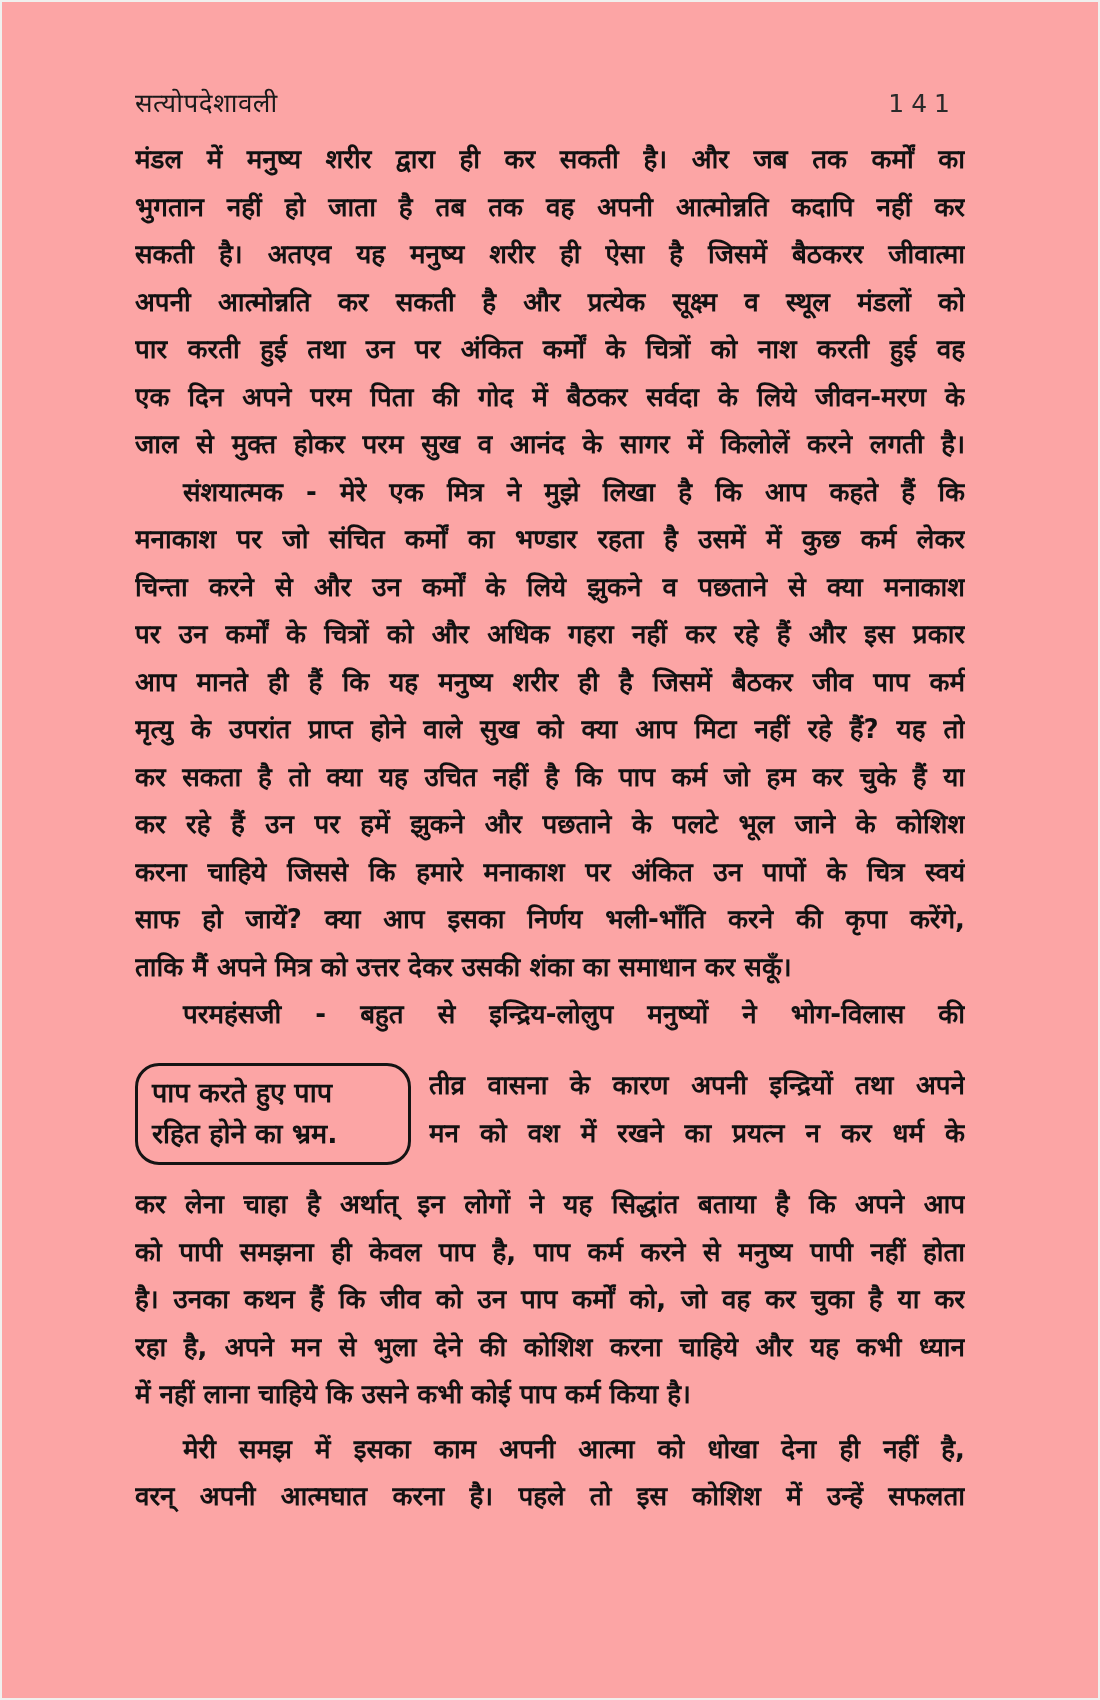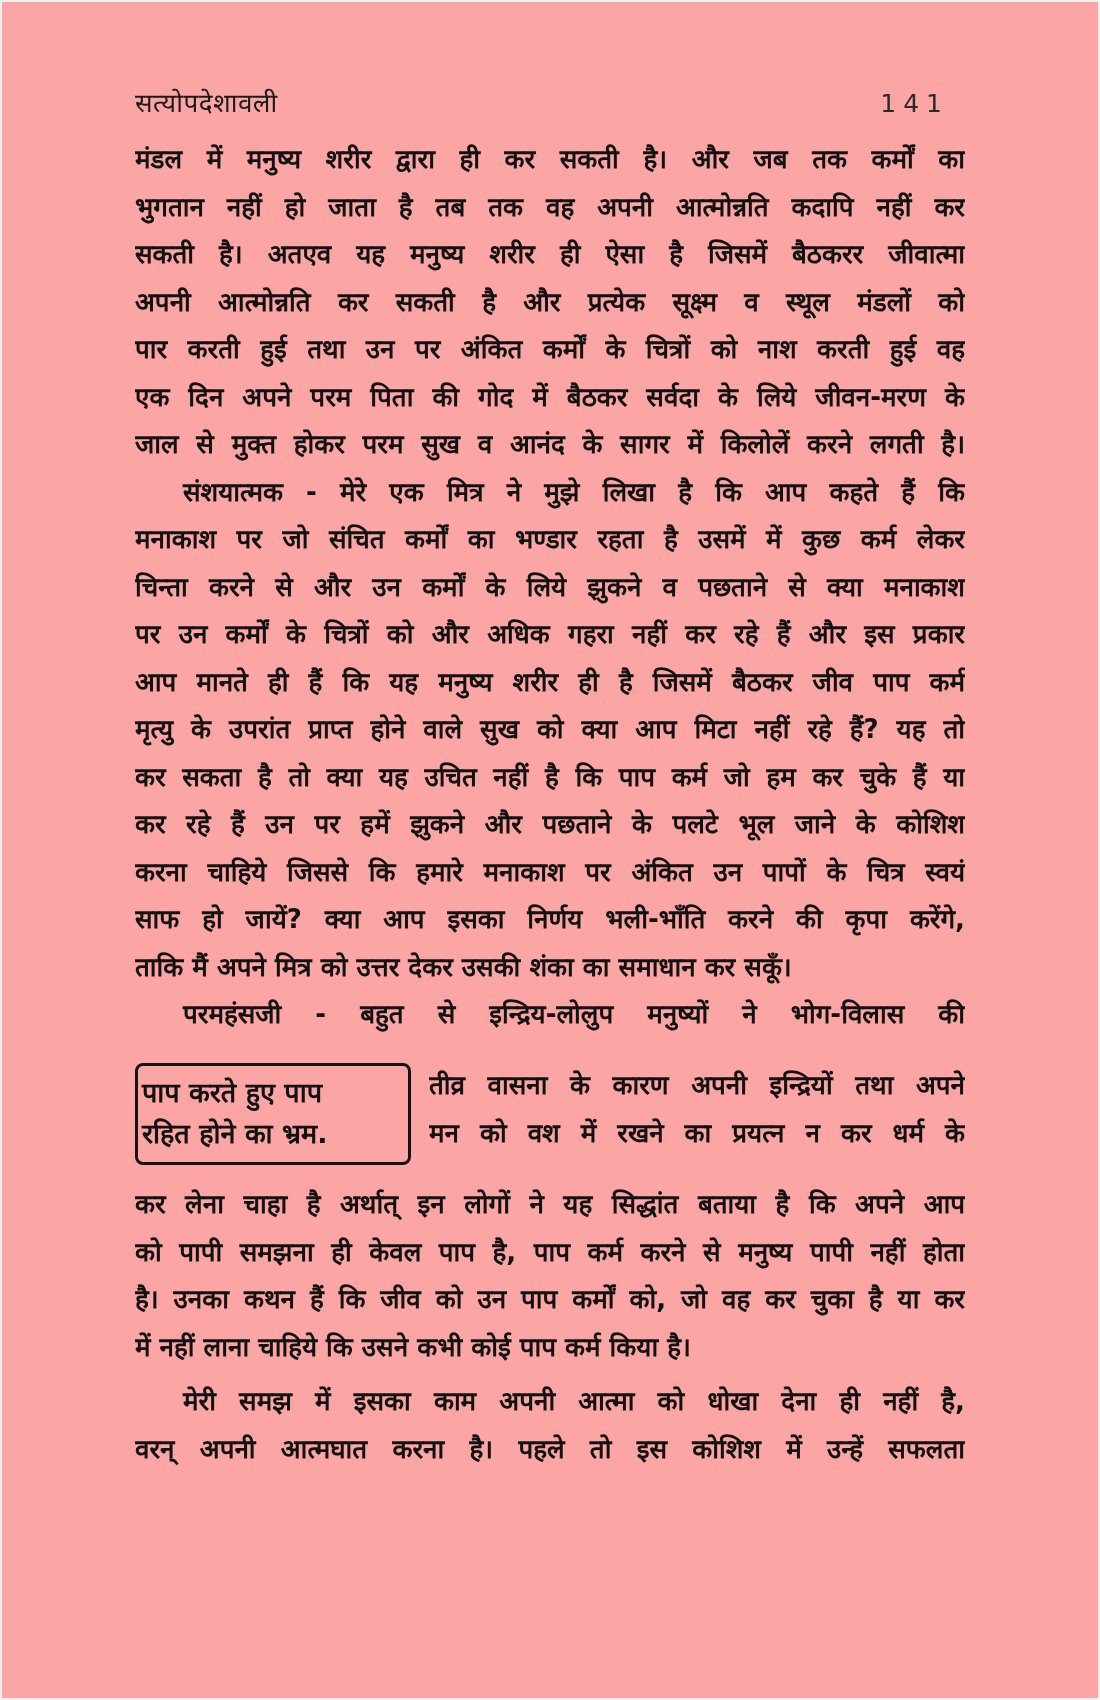--- a/index.html
+++ b/index.html
@@ -26,21 +26,21 @@
     font-weight: 400;
     color: #1a1a1a;
     letter-spacing: 0.5px;
   }
   .page-number {
     font-family: "DejaVu Sans", sans-serif;
     font-size: 25px;
     font-weight: 400;
     color: #2a2a2a;
     letter-spacing: 7px;
-    margin-right: 16px;
+    margin-right: 8px;
   }
   .body-text { margin-top: 8px; }
   .line {
     font-size: 26px;
     font-weight: 700;
     line-height: 47.5px;
     height: 47.5px;
     text-align: justify;
     text-align-last: justify;
     white-space: nowrap;
@@ -51,22 +51,22 @@
   .line.end { text-align-last: left; white-space: normal; }
   .wrap-row {
     display: flex;
     align-items: center;
     height: 142.5px;
   }
   .callout {
     flex: 0 0 276px;
     box-sizing: border-box;
     border: 3px solid #141414;
-    border-radius: 8px;
-    padding: 6px 8px 8px 4px;
+    border-radius: 24px;
+    padding: 6px 8px 8px 14px;
     margin-right: 18px;
     align-self: center;
     margin-top: 8px;
   }
   .callout .c-line {
     font-size: 27px;
     font-weight: 700;
     line-height: 41px;
     text-align: left;
     white-space: nowrap;
@@ -120,20 +120,21 @@
         </div>
         <div class="wrap-lines">
           <div class="line">तीव्र वासना के कारण अपनी इन्द्रियों तथा अपने</div>
           <div class="line">मन को वश में रखने का प्रयत्न न कर धर्म के</div>
         </div>
       </div>
 
       <div class="line">कर लेना चाहा है अर्थात् इन लोगों ने यह सिद्धांत बताया है कि अपने आप</div>
       <div class="line">को पापी समझना ही केवल पाप है, पाप कर्म करने से मनुष्य पापी नहीं होता</div>
       <div class="line">है। उनका कथन हैं कि जीव को उन पाप कर्मों को, जो वह कर चुका है या कर</div>
+      <div class="line">रहा है, अपने मन से भुला देने की कोशिश करना चाहिये और यह कभी ध्यान</div>
       <div class="line end">में नहीं लाना चाहिये कि उसने कभी कोई पाप कर्म किया है।</div>
     </div>
 
     <div class="spacer-p4"></div>
 
     <div>
       <div class="line indent">मेरी समझ में इसका काम अपनी आत्मा को धोखा देना ही नहीं है,</div>
       <div class="line">वरन् अपनी आत्मघात करना है। पहले तो इस कोशिश में उन्हें सफलता</div>
     </div>
 

